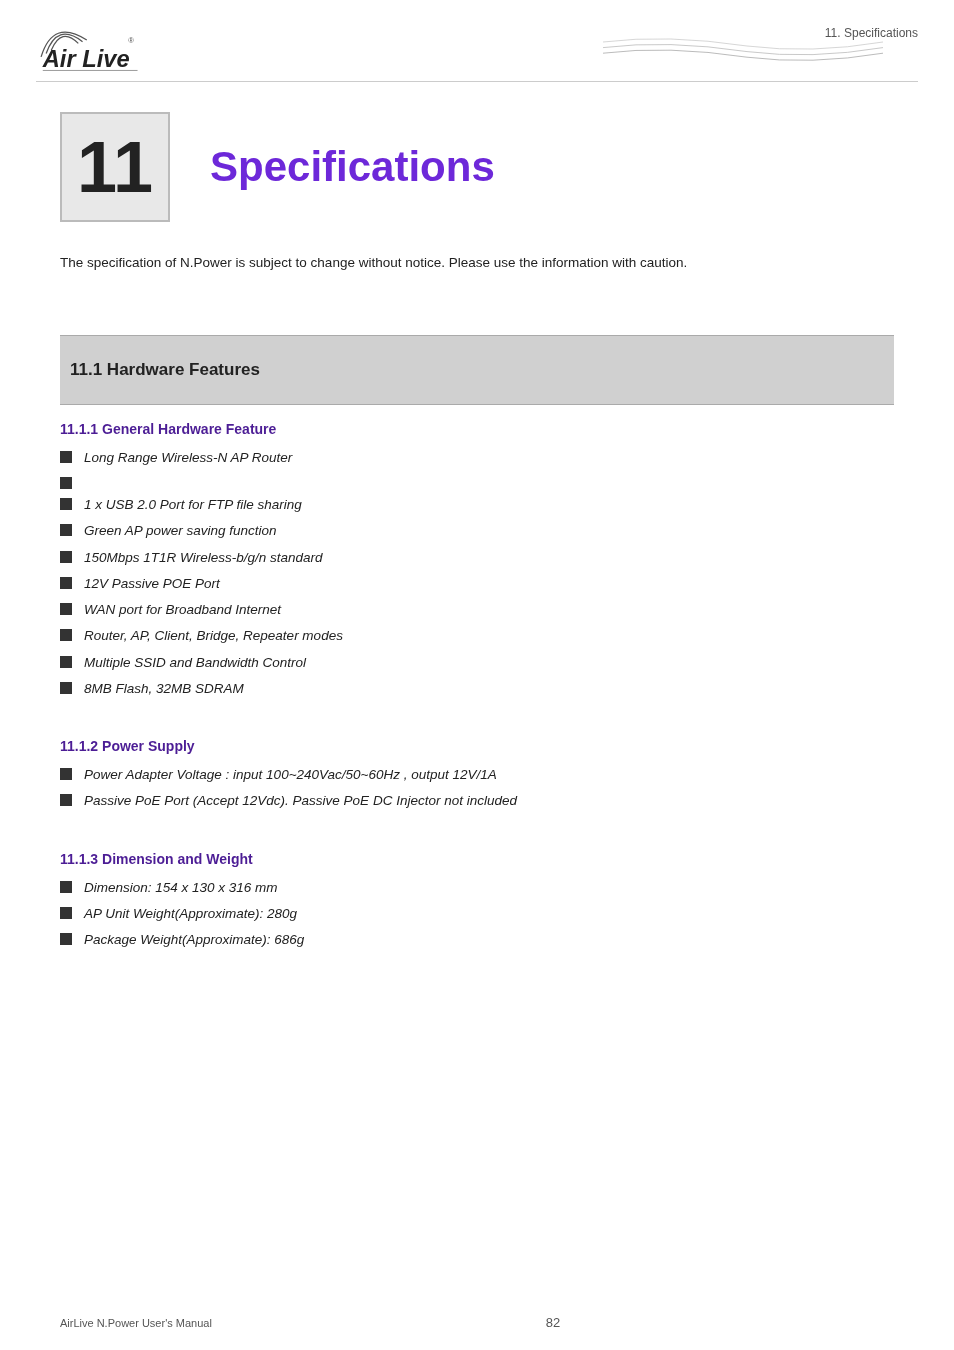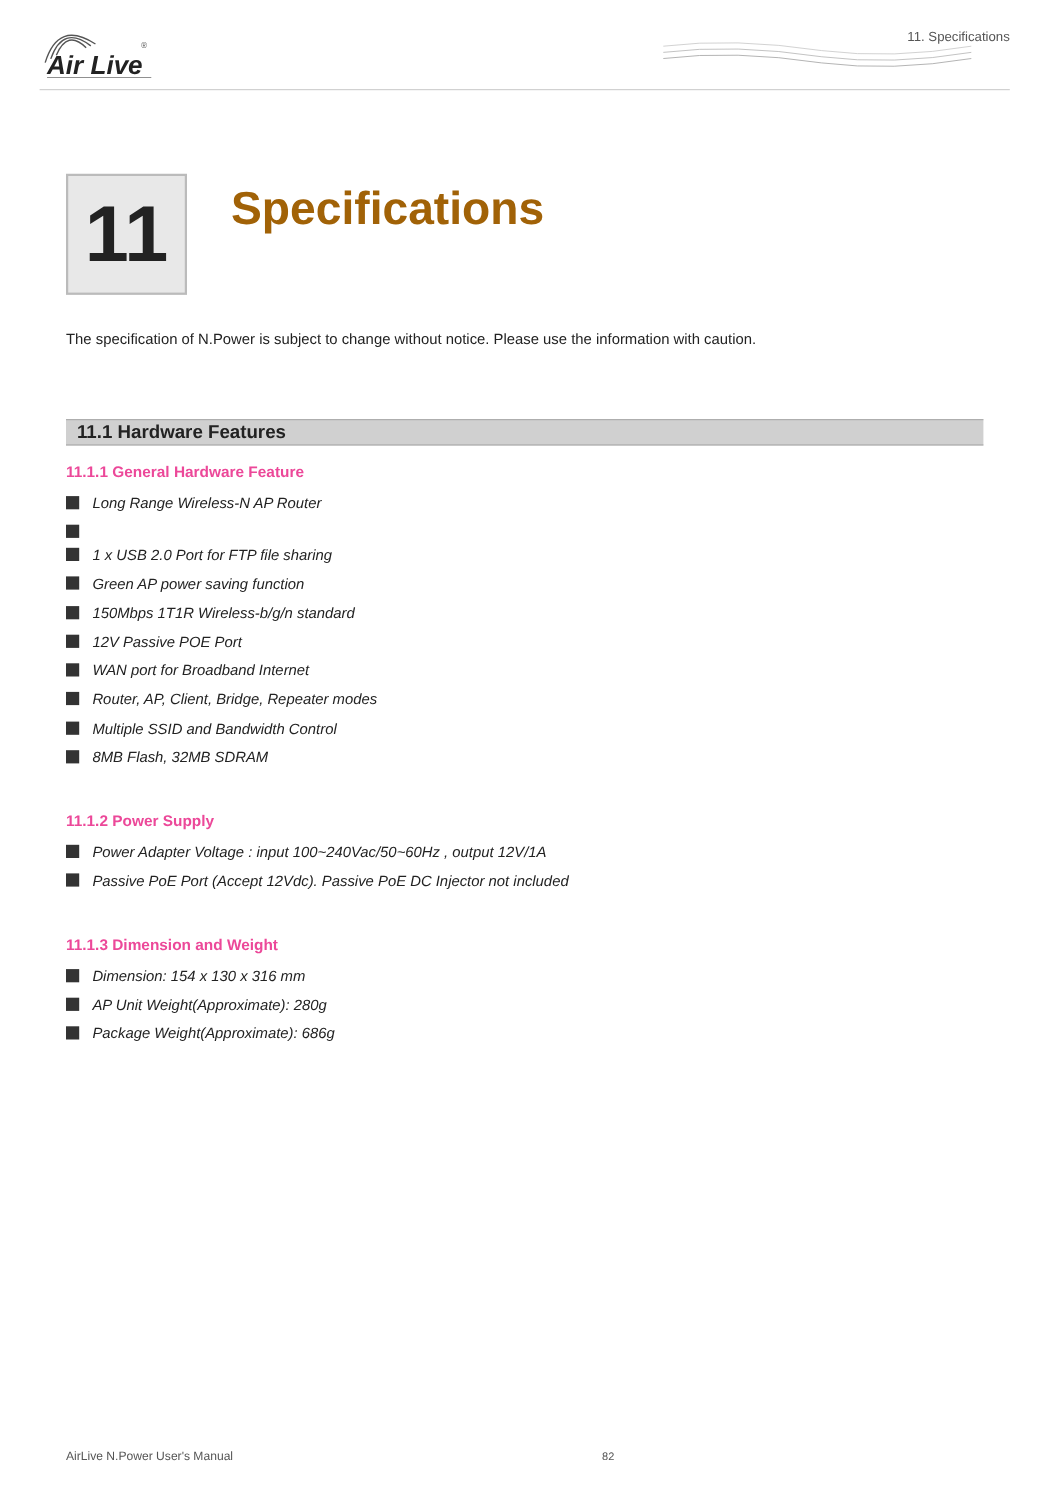--- a/index.html
+++ b/index.html
@@ -72,69 +72,68 @@
 
     .chapter-number-box {
       width: 110px;
       height: 110px;
       background: #e8e8e8;
       border: 2px solid #bbb;
       display: flex;
       align-items: center;
       justify-content: center;
       flex-shrink: 0;
-      margin-top: 46px;
     }
 
     .chapter-number-box span {
       font-size: 72px;
       font-weight: bold;
       color: #222;
       line-height: 1;
     }
 
     .chapter-title {
       font-size: 42px;
       font-weight: bold;
-      color: #a16207;
+      color: #6d28d9;
     }
 
     
     .intro-text {
       padding: 10px 60px 20px 60px;
       font-size: 13.5px;
       line-height: 1.7;
       text-align: justify;
       color: #222;
     }
 
     
     .section-header {
       margin: 20px 60px 12px 60px;
-      padding: 1px 10px;
+      padding: 24px 10px;
       background: #d0d0d0;
       border-top: 1px solid #aaa;
       border-bottom: 1px solid #aaa;
     }
 
     .section-header h2 {
       font-size: 17px;
       font-weight: bold;
       color: #222;
     }
 
     
     .subsection-header {
       margin: 16px 60px 8px 60px;
     }
 
     .subsection-header h3 {
       font-size: 14px;
       font-weight: bold;
-      color: #ec4899;
+      color: #4c1d95;
     }
 
     
     .bullet-list {
       margin: 0 60px 0 60px;
       padding: 0;
       list-style: none;
     }
 
     .bullet-list li {
@@ -169,21 +168,21 @@
       padding: 0 60px;
       margin-top: 12px;
     }
 
     .footer-left {
       font-size: 11px;
       color: #555;
     }
 
     .footer-center {
-      font-size: 10px;
+      font-size: 13px;
       color: #555;
     }
 
     .footer-right {
       font-size: 11px;
       color: #555;
     }
 
     .spacer {
       height: 10px;

